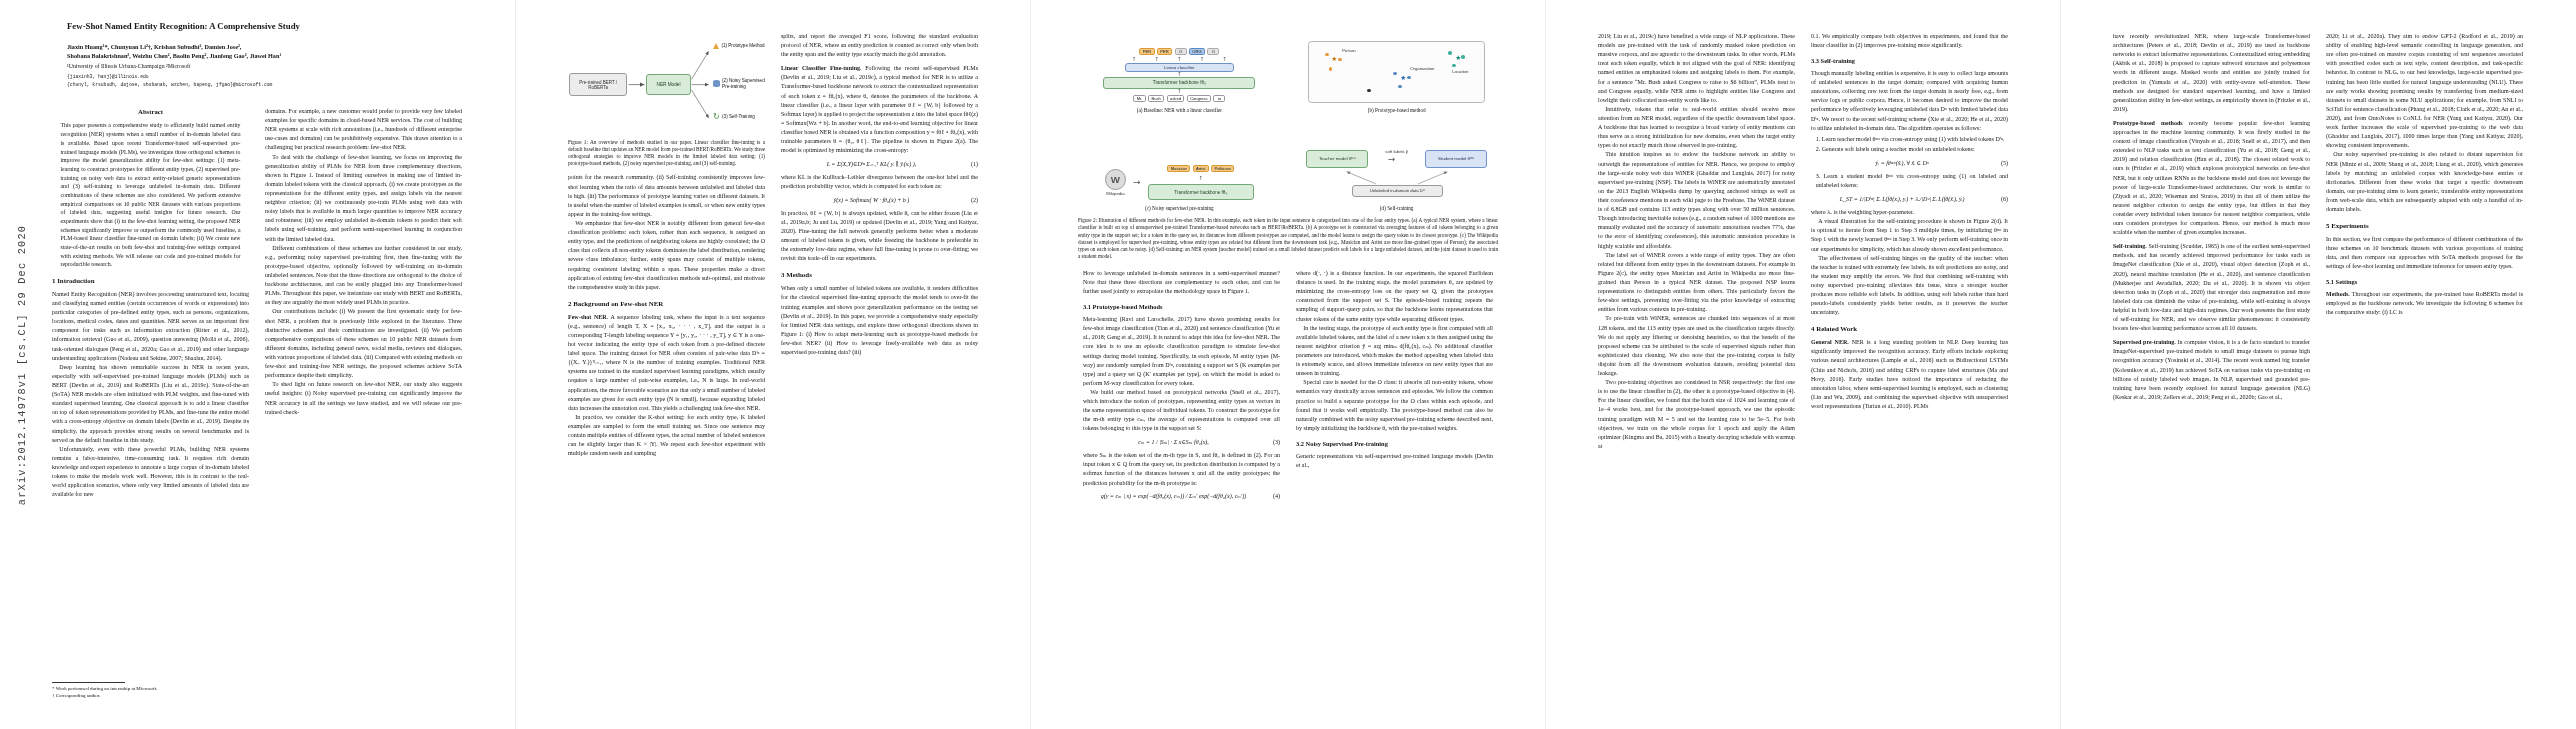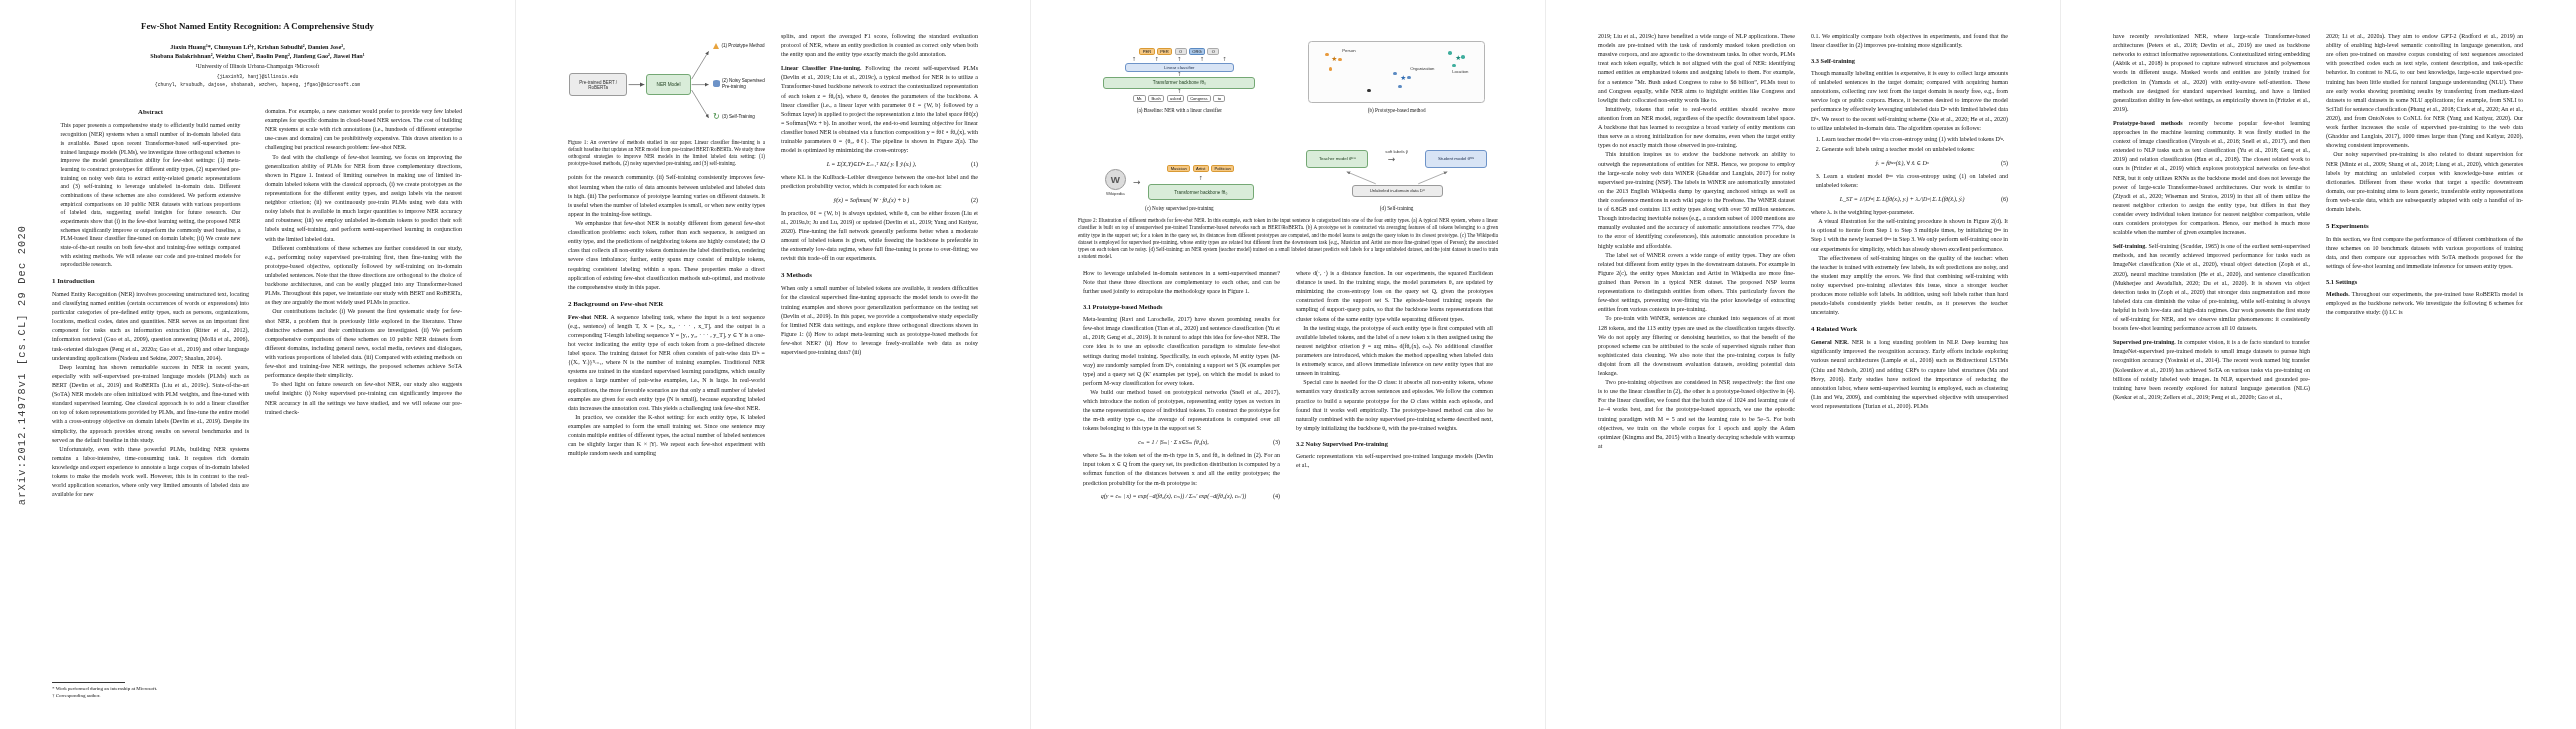--- a/index.html
+++ b/index.html
@@ -7,21 +7,21 @@
   html,body { width:2576px; height:729px; background:#ffffff; }
   .strip { display:flex; width:2576px; height:729px; background:#fff; }
   .page { position:relative; width:515px; height:729px; background:#fff; overflow:hidden;
           font-family:"Liberation Serif","DejaVu Serif",serif; color:#151515; }
   .page + .page { border-left:0.6px solid #ececec; }
 
   
   .arxiv-stamp { position:absolute; top:365px; left:22px; transform:translate(-50%,-50%) rotate(-90deg);
                  white-space:nowrap; font-family:"Liberation Mono","DejaVu Sans Mono",monospace;
                  font-size:10.3px; letter-spacing:1.2px; color:#3c3c3c; }
-  .paper-header { position:absolute; left:67px; right:67px; top:20.7px; text-align:center; }
+  .paper-header { position:absolute; left:67px; right:67px; top:20.7px; }
   .title { font-size:8.8px; font-weight:bold; line-height:1.35; }
   .authors { font-size:6.2px; font-weight:bold; margin-top:9px; line-height:1.5; }
   .affil { font-size:5.8px; margin-top:3px; }
   .emails { font-family:"Liberation Mono","DejaVu Sans Mono",monospace; font-size:4.7px; margin-top:4.3px; line-height:1.55; color:#222; }
 
   
   .col { position:absolute; width:197px; overflow:hidden; font-size:6px; line-height:1.52; text-align:justify; }
   .colL { left:52px; } .colR { left:265px; }
   .p  { text-indent:7.3px; }
   .p.ni { text-indent:0; }

